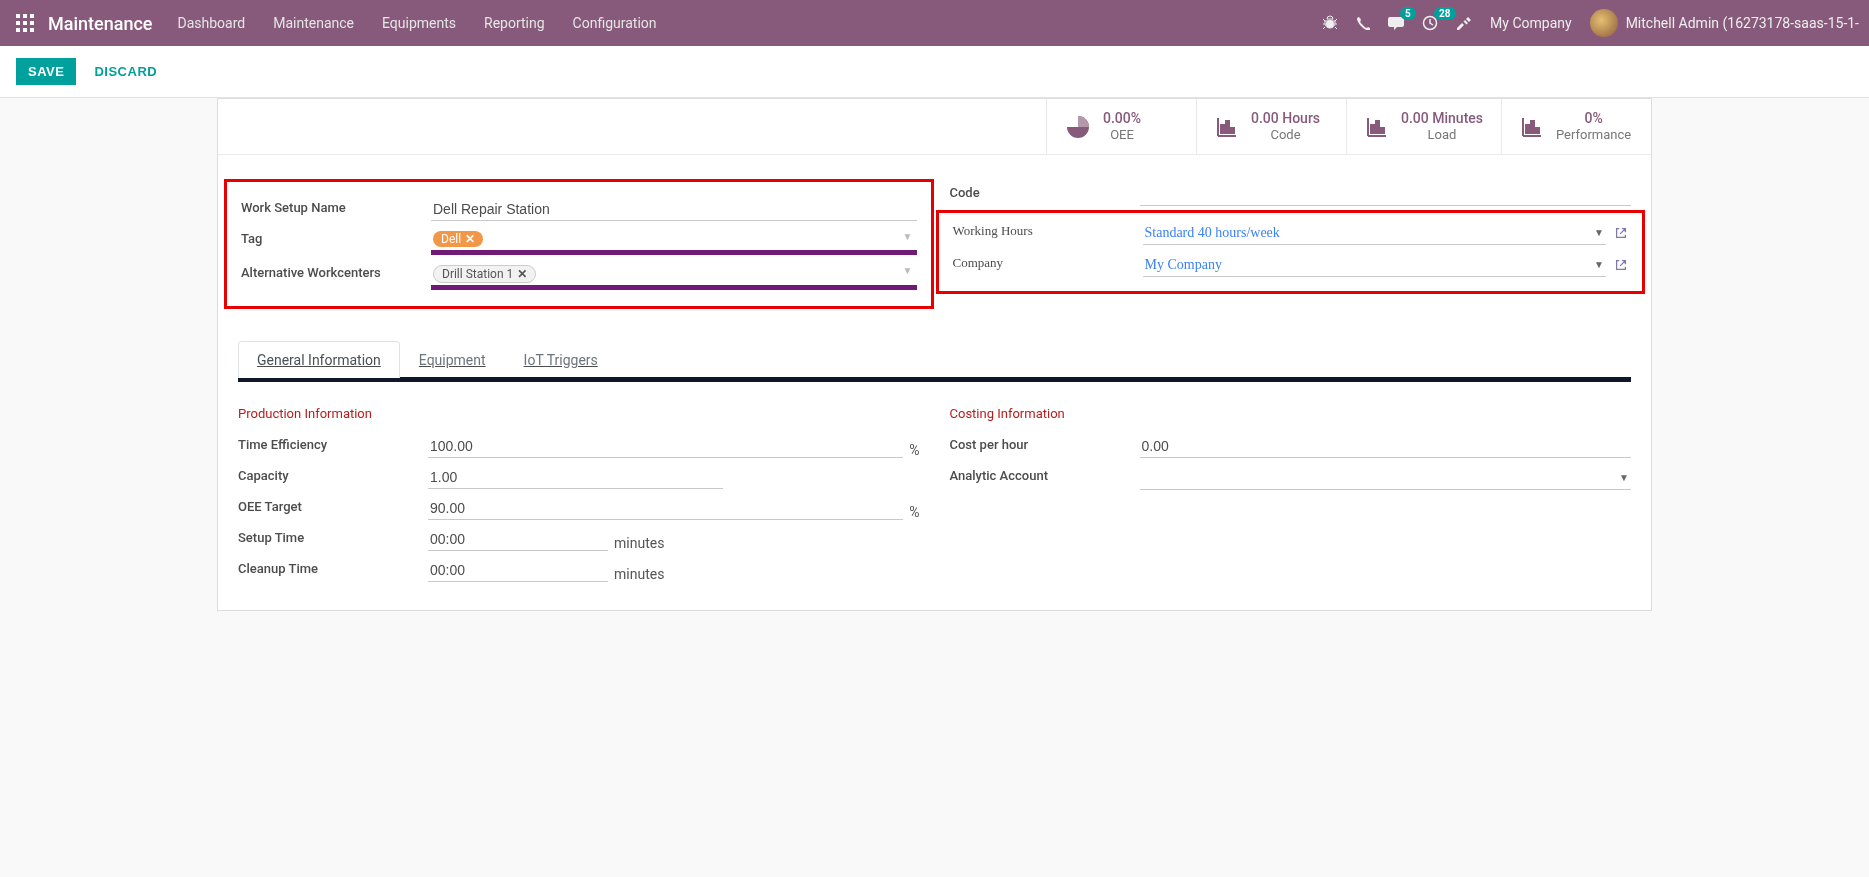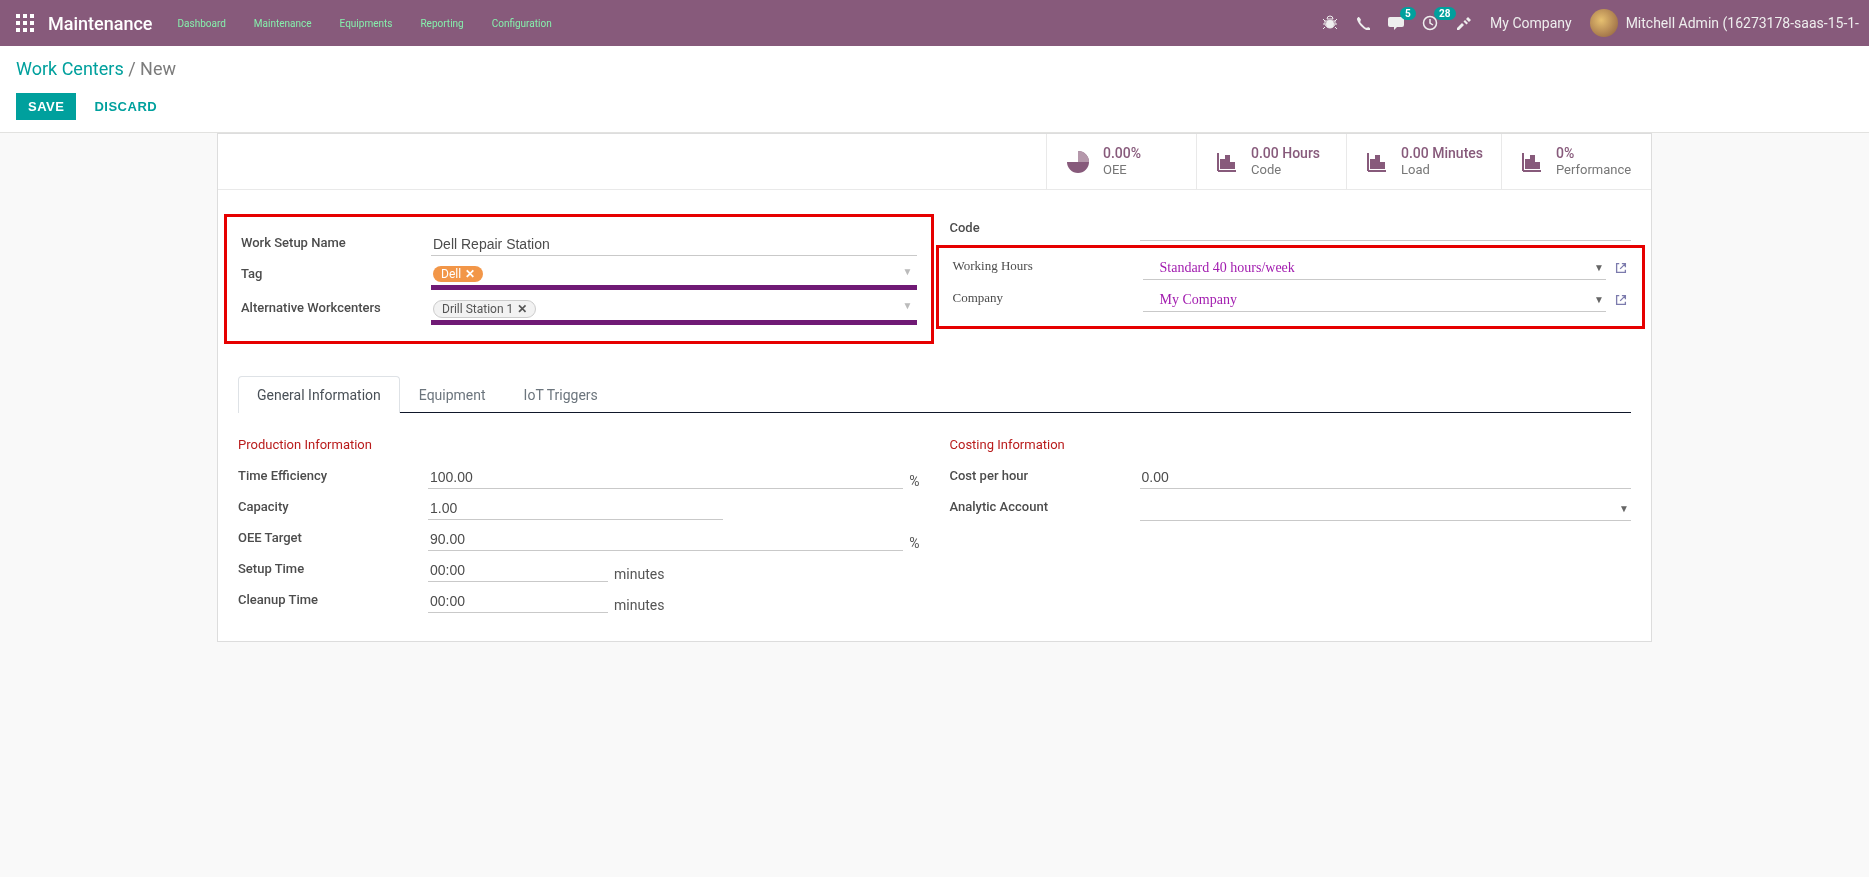--- a/index.html
+++ b/index.html
@@ -2,70 +2,70 @@
 <html><head>
 <meta charset="utf-8">
 <style>
   * { box-sizing: border-box; margin: 0; padding: 0; }
   body { font-family: -apple-system, BlinkMacSystemFont, "Segoe UI", Roboto, Helvetica, Arial, sans-serif; background: #f9f9f9; color: #4c4c4c; font-size:14px;}
   
   .navbar { background: #875a7b; color: #fff; display: flex; align-items: center; padding: 0 10px; height: 46px; font-size: 15px;}
   .nav-apps { width: 30px; height:30px; display:flex; align-items:center;justify-content:center; margin-right:8px;}
   .nav-brand { font-size: 18px; font-weight:500; margin-right: 25px; color:#fff;}
   .nav-menu { display:flex; gap: 28px; flex: 1;}
-  .nav-menu a { color: #86efac; text-decoration:none; font-size:10px;text-align:right;}
+  .nav-menu a { color: #e5e5e5; text-decoration:none; font-size:14px;text-align:right;}
   .systray { display:flex; align-items:center; gap: 18px;}
   .systray .icon { color:#eee; position:relative; }
   .badge { position:absolute; top:-8px; left:12px; background:#00a09d; color:#fff; border-radius:10px; font-size:10px; padding:1px 5px; font-weight:bold;}
   .company-name { color:#eee; font-size:14px;}
   .user-menu { display:flex; align-items:center; gap:8px; color:#eee; font-size:14px;}
   .avatar { width:28px; height:28px; border-radius:50%; background: radial-gradient(circle at 40% 40%, #e6c070, #8b5a3c);}
 
   .control-panel { background:#fff; border-bottom:1px solid #e2e2e0; padding: 12px 16px 12px 16px;}
   .breadcrumb { font-size:18px; margin-bottom: 14px; color: #7c7c7c;}
   .breadcrumb a { color: #00a09d; text-decoration:none;}
   .actions { display:flex; gap: 6px; align-items:center;}
   .btn-primary { background:#00a09d; color:#fff; border:none; padding:6px 12px; font-size:13px; font-weight:bold; cursor:pointer; letter-spacing:0.5px;}
   .btn-secondary { background:transparent; color:#00a09d; border:none; padding:6px 12px; font-size:13px; font-weight:bold; cursor:pointer; letter-spacing:0.5px;}
 
   .form-sheet-bg { padding: 0px; display:flex; justify-content:center;}
   .form-sheet { background:#fff; border:1px solid #ddd; width: 1435px; margin-top: 0px;}
 
   .stat-buttons { display:flex; justify-content:flex-end; border-bottom: 1px solid #e9e9e9;}
   .stat-btn { border-left:1px solid #e9e9e9; padding: 10px 18px; display:flex; align-items:center; gap:12px; min-width:150px; cursor:pointer;}
   .stat-btn .stat-icon { color: #875a7b;}
-  .stat-btn .stat-text { display:flex; flex-direction:column; line-height:1.3;}
+  .stat-btn .stat-text { display:flex; flex-direction:column; line-height:1.3;text-align:center;}
   .stat-btn .stat-val { color:#875a7b; font-weight:500; font-size:14px;}
   .stat-btn .stat-label { color:#777; font-size:13px;}
 
   .form-body { padding: 24px 20px;}
   .group-row { display:flex; gap: 30px;}
   .group-col { flex:1; }
   .group-col table { width:100%; border-collapse: collapse;}
   .group-col td.label { width: 190px; padding: 6px 0; vertical-align: top; font-weight:500; color:#4c4c4c; font-size:13px;}
   .group-col td.value { padding: 4px 0; vertical-align: top;}
 
   .input-text { width:100%; border:none; border-bottom:1px solid #c9c9c9; padding:3px 2px; font-size:14px; color:#4c4c4c; background:transparent;}
   
   .m2m { border-bottom:5px solid #701a75; padding:2px 2px 2px 2px; display:flex; flex-wrap:wrap; align-items:flex-start; gap:4px; position:relative; min-height:26px;}
   .tag-pill { display:inline-flex; align-items:center; gap:4px; padding:1px 8px; border-radius:12px; font-size:12px;}
   .tag-orange { background:#f29648; color:#fff;}
   .tag-light { background:#f2f2f2; color:#555; border:1px solid #ccc;}
   .tag-x { cursor:pointer; font-weight:bold;}
   .m2m .dd { position:absolute; right:4px; color:#bbb; font-size:10px;}
 
   .m2o { border-bottom:1px solid #c9c9c9; padding:3px 2px; display:flex; align-items:center; position:relative; min-height:24px;}
-  .m2o .val { flex:1; font-size:14px; color:#a21caf;margin-left:15px;}
+  .m2o .val { flex:1; font-size:14px; color:#3b82f6;}
   .m2o .dd { color:#666; font-size:10px; margin-left:6px;}
   .ext-link { color:#7c7bad; margin-left:8px;}
 
   .red-box { border:3px solid #e60000; padding: 12px 14px; margin: 0 -14px 10px -14px;}
   .red-box-right { border:3px solid #e60000; padding: 4px 14px 10px 14px; margin: 0 -14px 0 -14px; font-family: Liberation Serif, serif;}
 
-  .tabs { display:flex; border-bottom:1px solid #0f172a; margin-top: 22px;}
+  .tabs { display:flex; border-bottom:5px solid #0f172a; margin-top: 22px; text-decoration: underline;}
   .tab { padding:10px 18px; cursor:pointer; border:1px solid transparent; border-bottom:none; font-size:14px; color:#6c757d; margin-bottom:-1px;}
   .tab.active { border-color:#dee2e6; background:#fff; color:#495057; border-radius:4px 4px 0 0;}
   
   .tab-pane { padding-top: 24px;}
   .section-title { color: #b91c1c; font-size:13px; margin-bottom: 10px;}
   
   .unit { margin-left:6px; color:#555; font-size:14px;}
   td.value .line-with-unit { display:flex; align-items:flex-end;}
   td.value .line-with-unit .input-text { flex:1;}
   
@@ -132,25 +132,20 @@
     </span>
     <span class="company-name">My Company</span>
     <div class="user-menu">
       <div class="avatar"></div>
       <span>Mitchell Admin (16273178-saas-15-1-</span>
     </div>
   </div>
 </div>
 
 <div class="control-panel">
-  <div class="breadcrumb">
-    <a href="#">Work Centers</a>
-    <span> / </span>
-    <span>New</span>
-  </div>
   <div class="actions">
     <button class="btn-primary">SAVE</button>
     <button class="btn-secondary">DISCARD</button>
   </div>
 </div>
 
 <div class="form-sheet-bg">
   <div class="form-sheet">
 
     <div class="stat-buttons">

